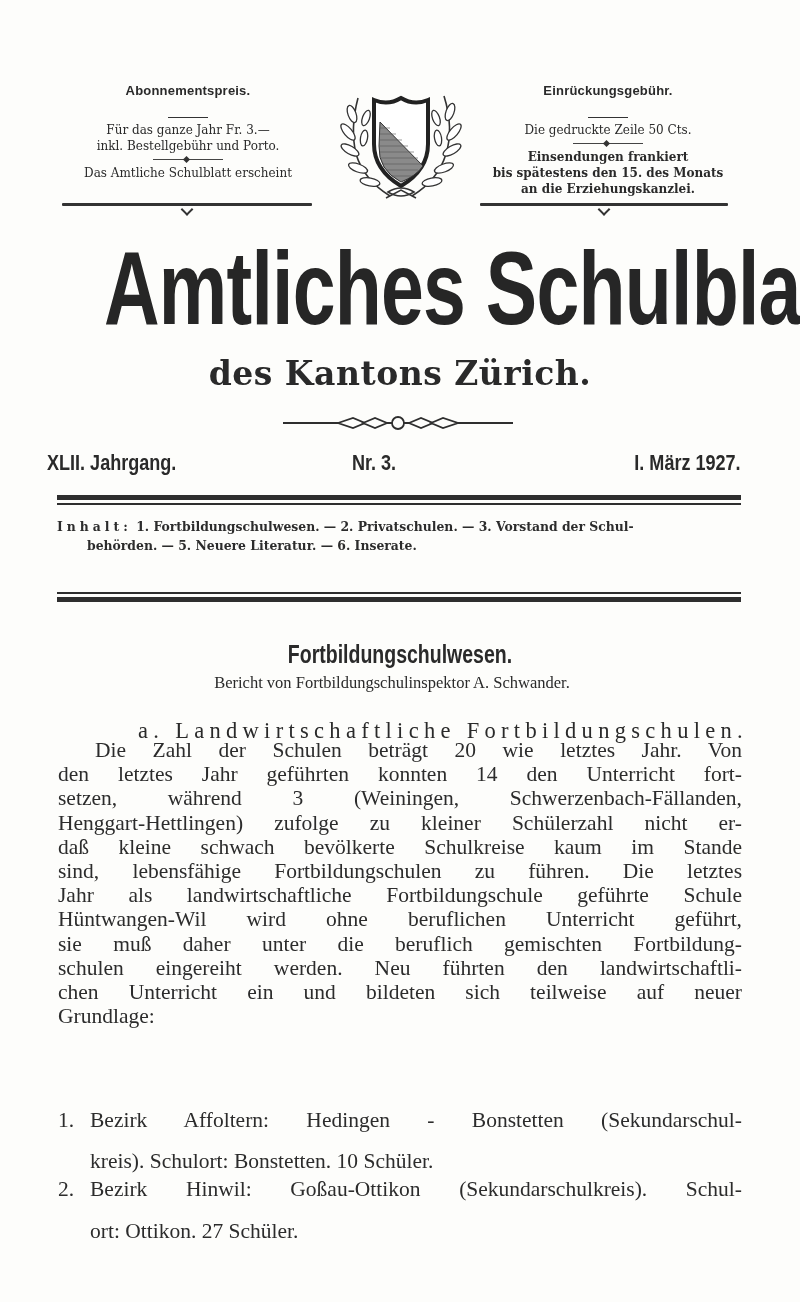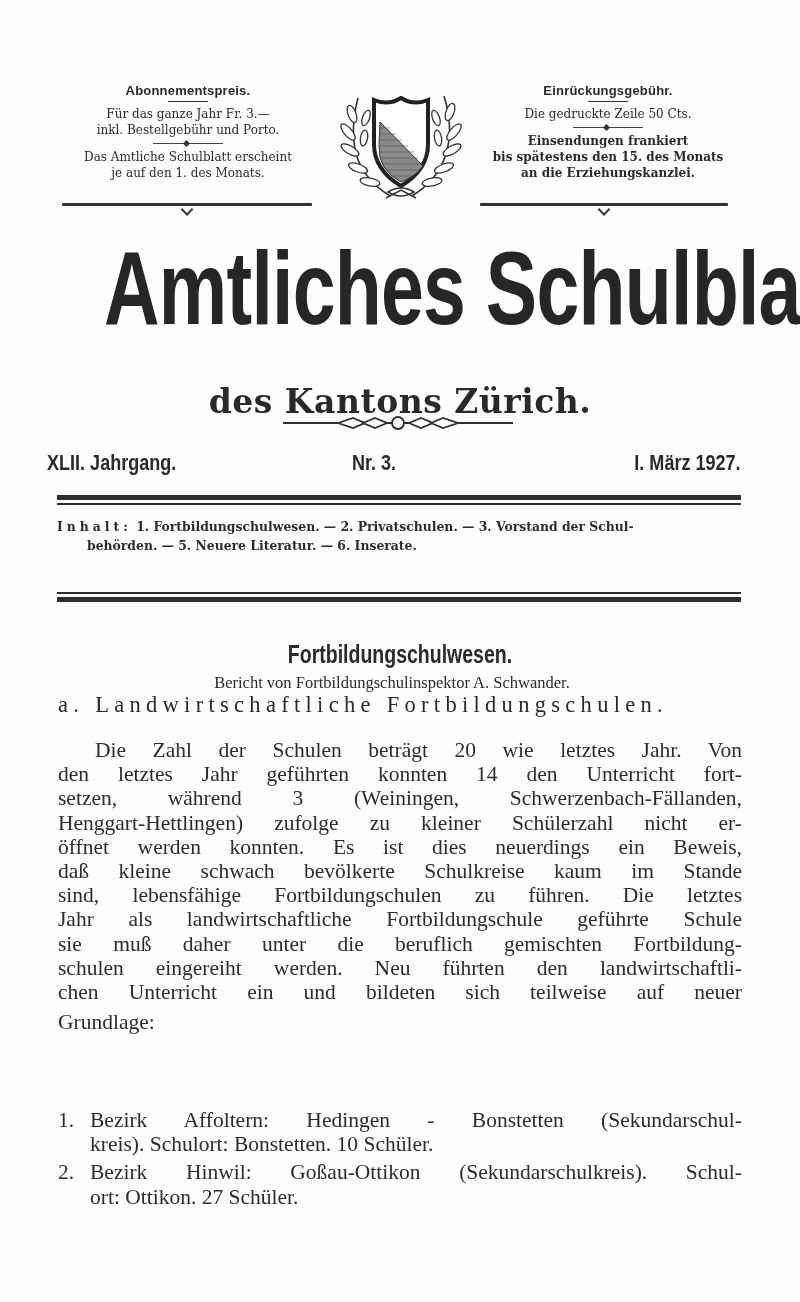--- a/index.html
+++ b/index.html
@@ -1,58 +1,57 @@
 <!DOCTYPE html>
 <html><head>
 <meta charset="utf-8">
 <style>
   html, body { margin:0; padding:0; }
   body { width:800px; height:1302px; background:#fdfdfb; color:#2a2a2a; position:relative; overflow:hidden; font-family:"DejaVu Serif", serif; }
   .abs { position:absolute; }
   .box { width:280px; text-align:center; }
-  .box .head { font-family:"Liberation Sans", sans-serif; font-weight:bold; font-size:13px; letter-spacing:0.2px; margin-bottom:3px; }
+  .box .head { font-family:"Liberation Sans", sans-serif; font-weight:bold; font-size:13px; letter-spacing:0.2px; margin-bottom:19px; }
   .box .short-rule { width:40px; height:1px; background:#333; margin:0 auto 4px; }
   .box .line { font-family:"DejaVu Serif", serif; font-size:12px; line-height:16px; }
   .box .dot-rule { position:relative; width:70px; height:1px; background:#444; margin:5px auto 5px; }
   .box .dot-rule::after { content:""; position:absolute; left:31px; top:-2px; width:5px; height:5px; background:#333; transform:rotate(45deg); }
   .brace { position:absolute; height:6px; }
   .brace .bar { position:absolute; left:0; right:0; top:0; height:3px; background:#333; border-radius:1px; }
   .brace .tip { position:absolute; top:2px; left:50%; width:7px; height:7px; border-right:2px solid #333; border-bottom:2px solid #333; transform:translateX(-50%) rotate(45deg); }
   .title { left:0; width:800px; text-align:center; font-family:"Liberation Sans", sans-serif; font-weight:bold; font-size:104px; line-height:104px; letter-spacing:-1px; color:#262626; transform:scaleX(0.74); transform-origin:center; white-space:nowrap; }
-  .subtitle { left:0; width:800px; text-align:center; font-family:"DejaVu Serif", serif; font-weight:bold; font-size:33px; color:#2a2a2a; letter-spacing:0.5px;margin-top:28px; }
+  .subtitle { left:0; width:800px; text-align:center; font-family:"DejaVu Serif", serif; font-weight:bold; font-size:33px; color:#2a2a2a; letter-spacing:0.5px; }
   .issue-row { left:57px; width:684px; top:450px; height:30px; font-family:"Liberation Sans", sans-serif; font-weight:bold; font-size:22px; }
   .issue-row span { position:absolute; top:0; transform:scaleX(0.82); }
   .rule-thick { left:57px; width:684px; background:#2e2e2e; }
   .toc { left:57px; width:684px; top:517px; font-family:"DejaVu Serif", serif; font-size:12.4px; line-height:19px; font-weight:bold; color:#2c2c2c; }
   .toc .lbl { letter-spacing:4px; font-weight:bold; }
   .toc .cont { padding-left:30px; }
   .sect-title { left:0; width:800px; text-align:center; top:640px; font-family:"Liberation Sans", sans-serif; font-weight:bold; font-size:25px; transform:scaleX(0.78); }
   .byline { left:0; width:784px; text-align:center; top:673px; font-family:"Liberation Serif", serif; font-size:16.5px; }
-  .subhead { left:58px; width:690px; top:692px; font-family:"Liberation Serif", serif; font-size:22.5px; letter-spacing:5.3px; white-space:nowrap; }
+  .subhead { left:58px; width:690px; top:718px; font-family:"Liberation Serif", serif; font-size:22.5px; letter-spacing:5.3px; white-space:nowrap;text-align:right; }
   .body { left:58px; width:684px; top:738px; font-family:"Liberation Serif", serif; font-size:21.5px; line-height:24.2px; text-align:justify; color:#2c2c2c; }
   .body .ln { display:block; white-space:nowrap; text-align-last:justify; }
   .body .ln.first { padding-left:37px; }
-  .body .ln.last { text-align-last:left;margin-top:6px; }
+  .body .ln.last { text-align-last:left; }
   .list { left:58px; width:684px; top:1108px; font-family:"Liberation Serif", serif; font-size:21.5px; line-height:24.2px; color:#2c2c2c; }
   .list .item { position:relative; padding-left:32px; margin-bottom:4px; }
   .list .num { position:absolute; left:0; top:0; }
   .list .ln { display:block; white-space:nowrap; text-align:justify; text-align-last:justify; }
-  .list .ln.last { text-align-last:left; }
+  .list .ln.last { text-align-last:left;margin-top:17px; }
 </style>
 </head>
 <body>
 
 <div class="abs box" style="left:48px; top:83px;">
   <div class="head">Abonnementspreis.</div>
   <div class="short-rule"></div>
   <div class="line">Für das ganze Jahr Fr. 3.—</div>
   <div class="line">inkl. Bestellgebühr und Porto.</div>
   <div class="dot-rule"></div>
   <div class="line">Das Amtliche Schulblatt erscheint</div>
-  <div class="line">je auf den 1. des Monats.</div>
 </div>
 <div class="brace" style="left:62px; width:250px; top:203px;">
     <div class="bar"></div>
     <div class="tip"></div>
   </div>
 
 <div class="abs" style="left:328px; top:88px; width:146px; height:118px;">
   <svg width="146" height="118" viewBox="0 0 146 118">
     <g fill="none" stroke="#333" stroke-width="1.6">
       <path d="M30 10 Q22 40 28 66 Q36 92 62 108"></path>
@@ -141,24 +140,24 @@
 
 <div class="abs sect-title">Fortbildungschulwesen.</div>
 <div class="abs byline">Bericht von Fortbildungschulinspektor A. Schwander.</div>
 <div class="abs subhead">a. Landwirtschaftliche Fortbildungschulen.</div>
 
 <div class="abs body">
   <span class="ln first">Die Zahl der Schulen beträgt 20 wie letztes Jahr. Von</span>
   <span class="ln">den letztes Jahr geführten konnten 14 den Unterricht fort-</span>
   <span class="ln">setzen, während 3 (Weiningen, Schwerzenbach-Fällanden,</span>
   <span class="ln">Henggart-Hettlingen) zufolge zu kleiner Schülerzahl nicht er-</span>
-  <span class="ln">öffnet werden konnten. Es ist dies neuerdings ein Beweis,</span>
   <span class="ln">daß kleine schwach bevölkerte Schulkreise kaum im Stande</span>
   <span class="ln">sind, lebensfähige Fortbildungschulen zu führen. Die letztes</span>
   <span class="ln">Jahr als landwirtschaftliche Fortbildungschule geführte Schule</span>
+  <span class="ln">Hüntwangen-Wil wird ohne beruflichen Unterricht geführt,</span>
   <span class="ln">sie muß daher unter die beruflich gemischten Fortbildung-</span>
   <span class="ln">schulen eingereiht werden. Neu führten den landwirtschaftli-</span>
   <span class="ln">chen Unterricht ein und bildeten sich teilweise auf neuer</span>
   <span class="ln last">Grundlage:</span>
 </div>
 
 <div class="abs list">
   <div class="item">
     <span class="num">1.</span>
     <span class="ln">Bezirk Affoltern: Hedingen - Bonstetten (Sekundarschul-</span>

